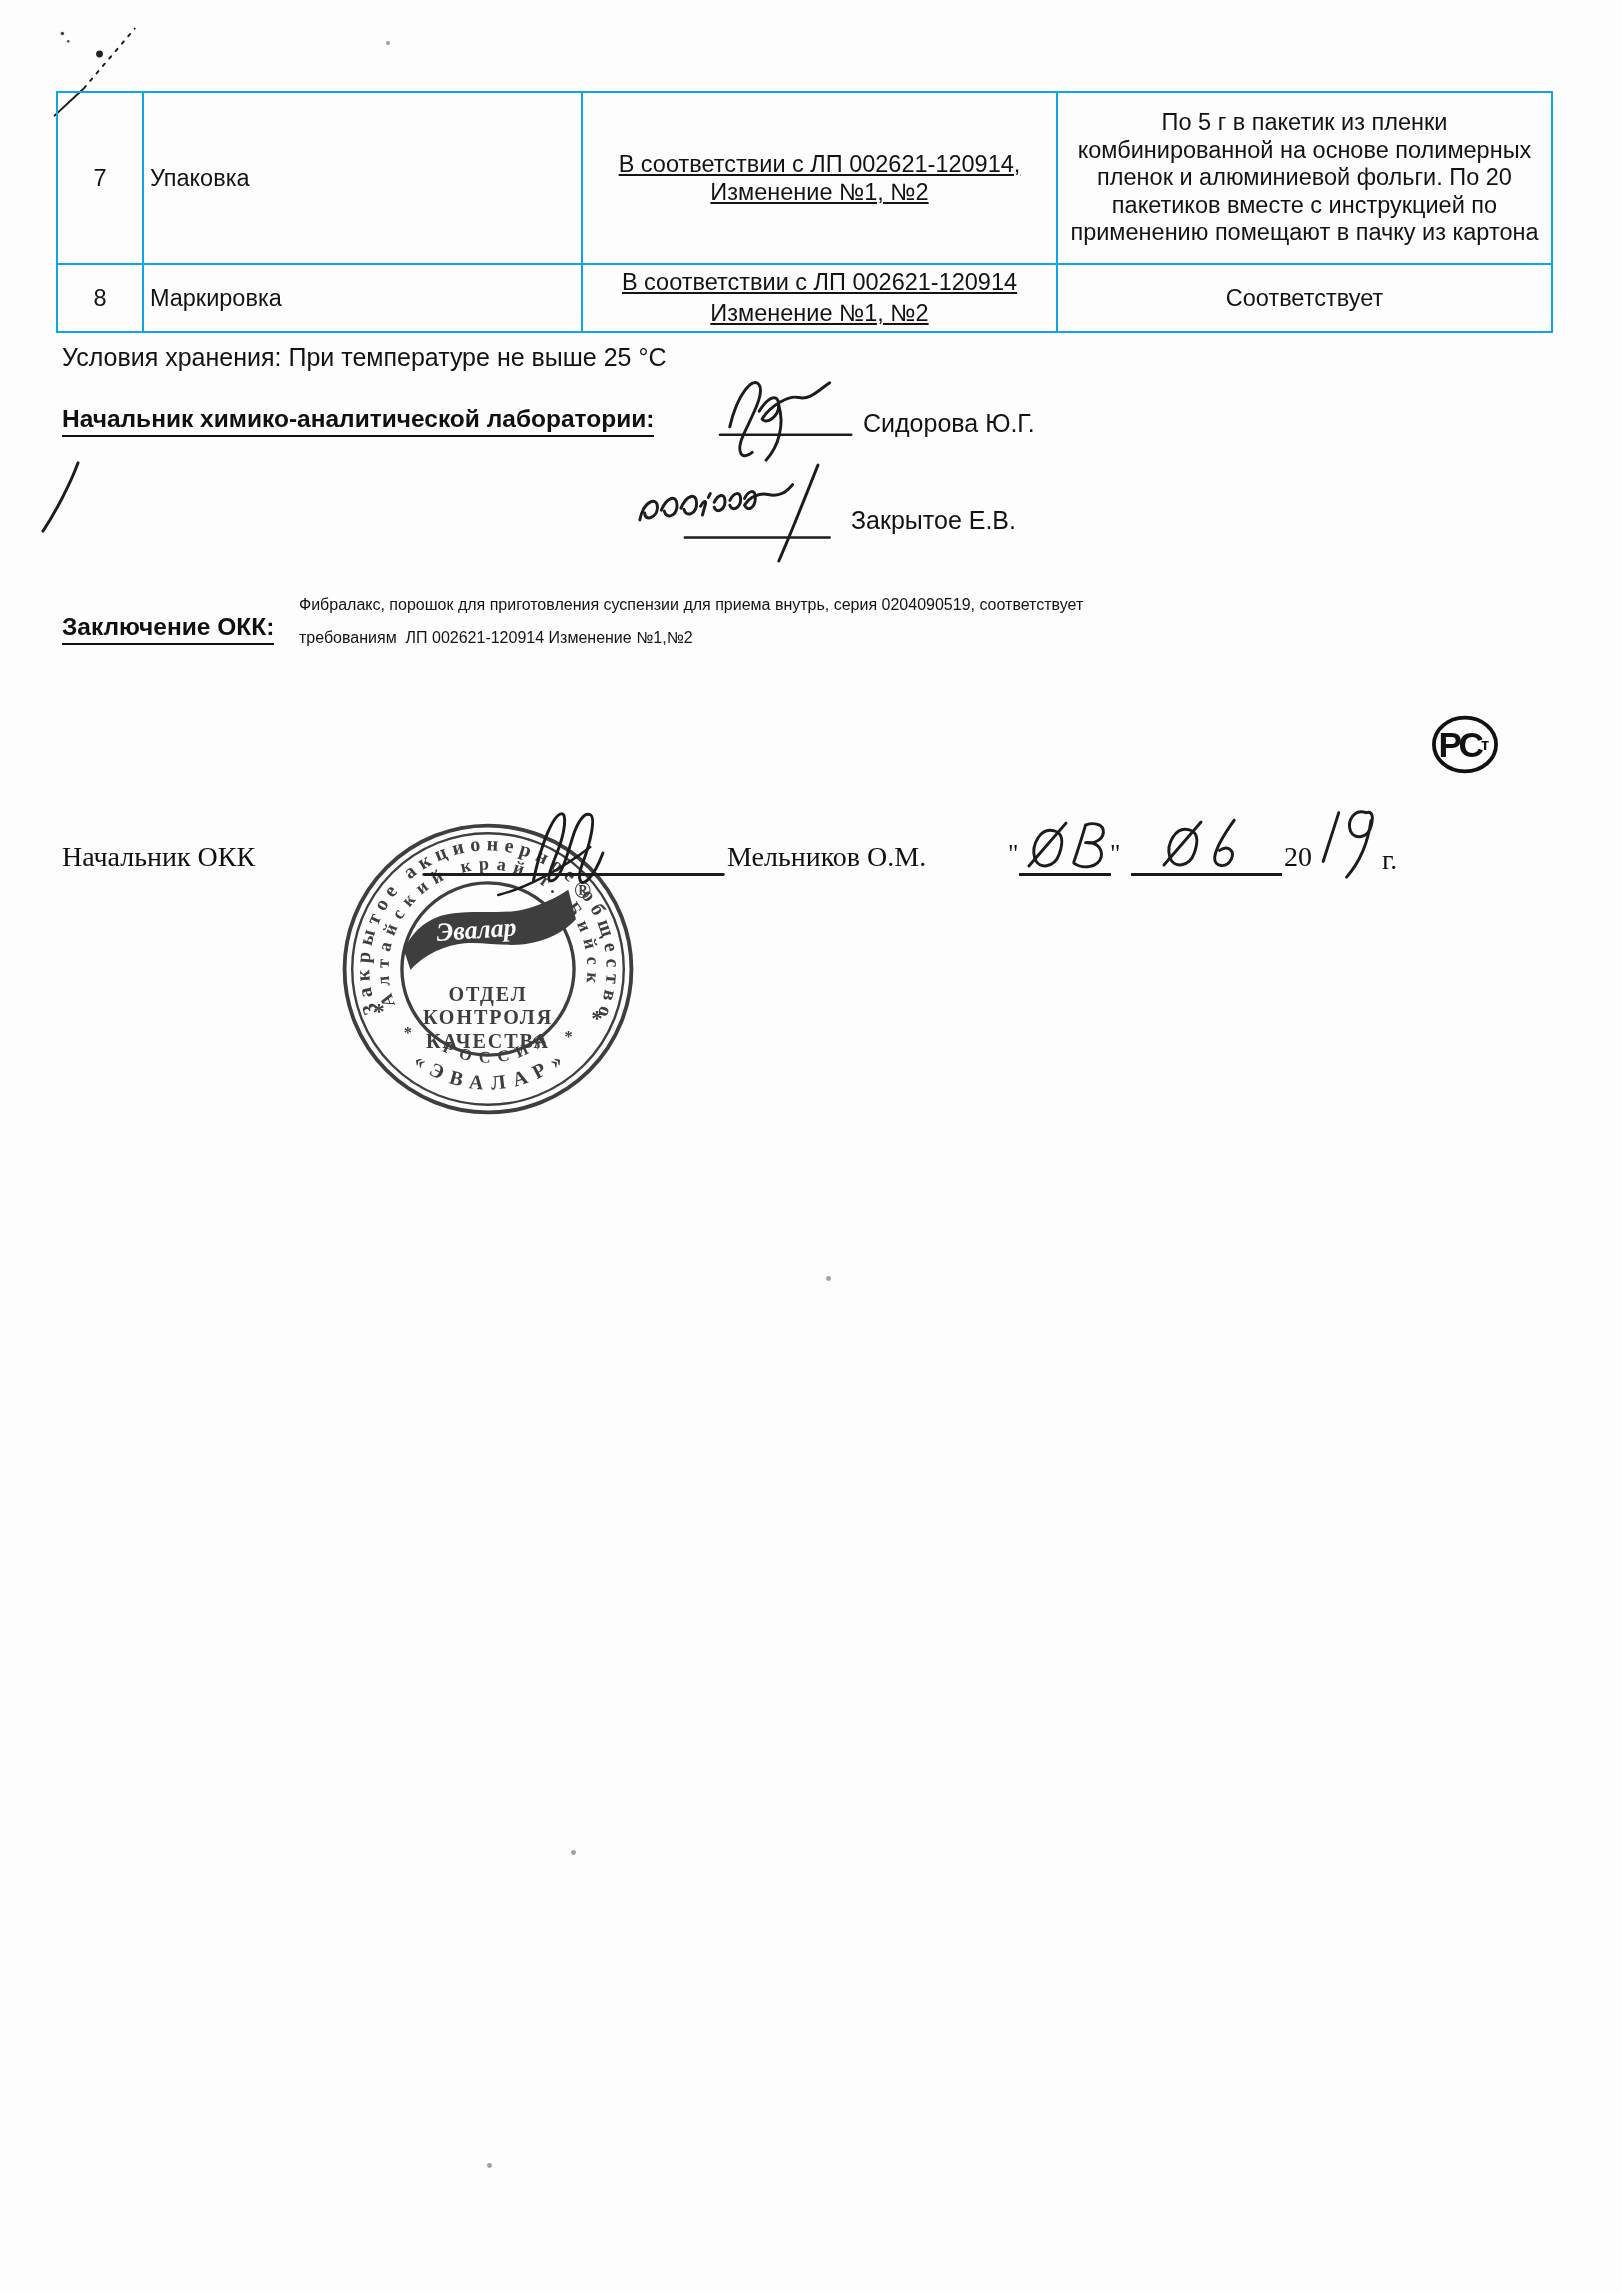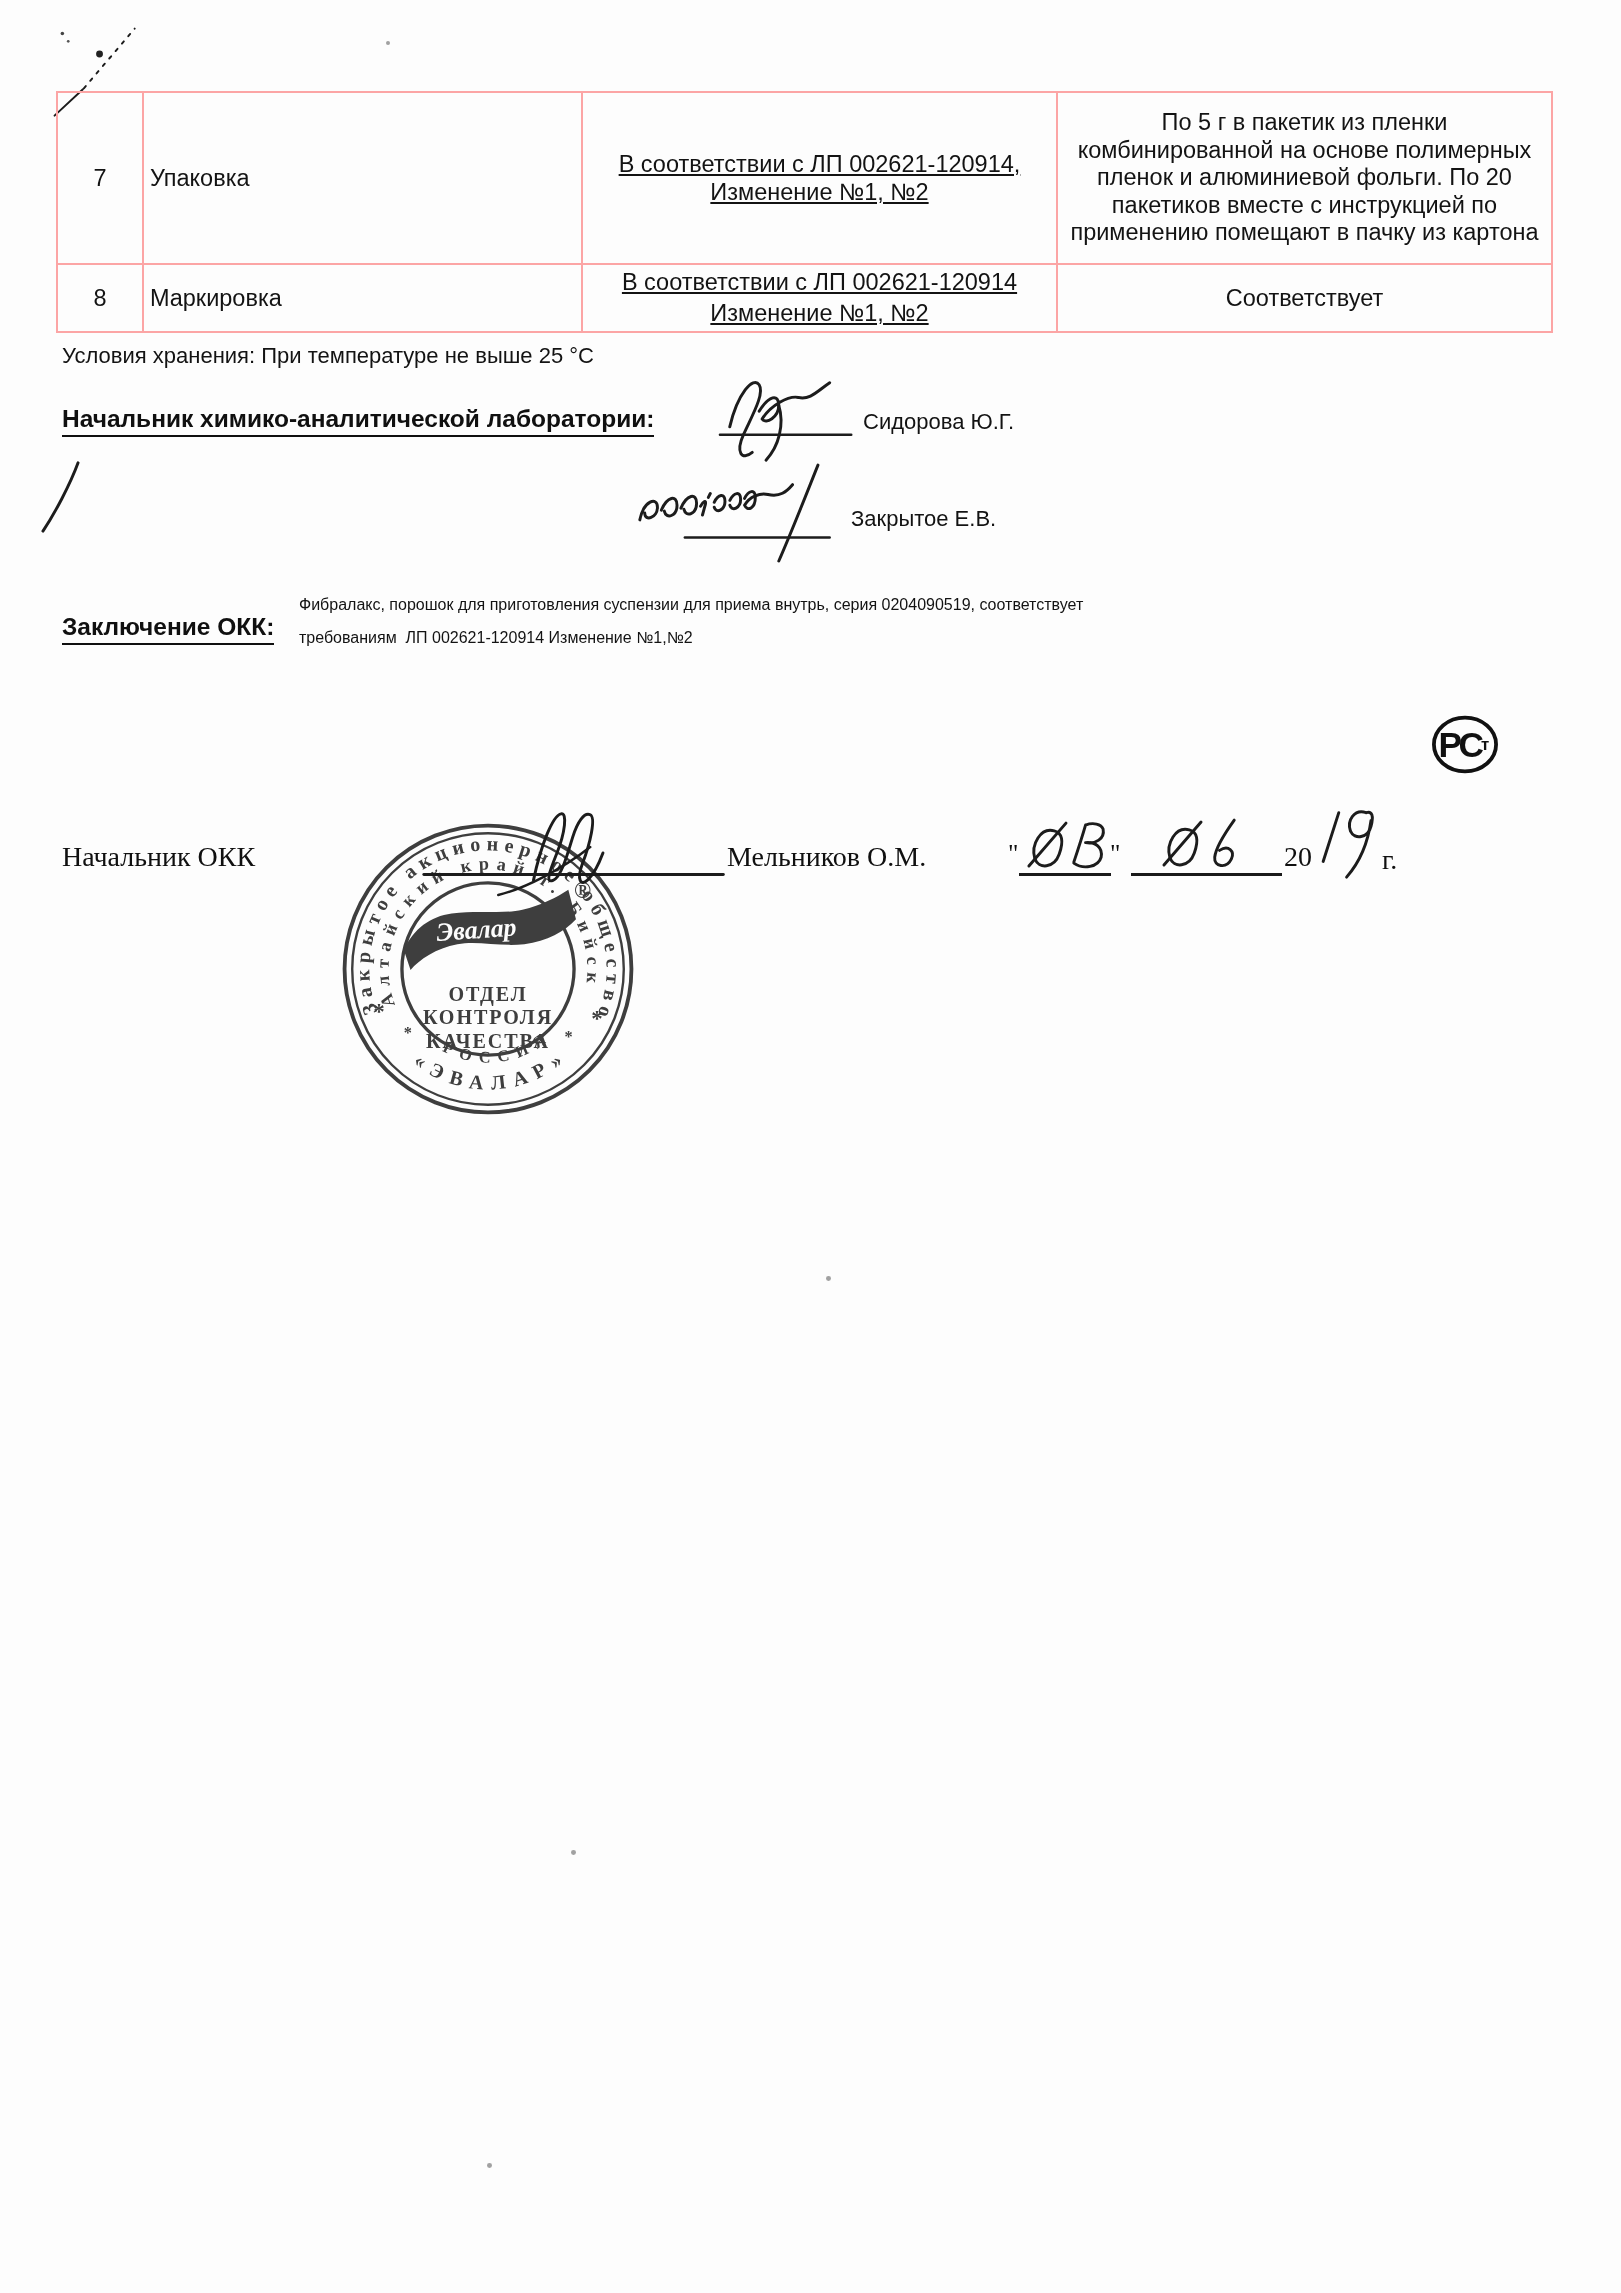--- a/index.html
+++ b/index.html
@@ -10,29 +10,29 @@
   }
   .abs{position:absolute;}
   
   table.spec{
     position:absolute;left:56px;top:91px;
     border-collapse:collapse;table-layout:fixed;
     width:1496px;background:transparent;
   }
   table.spec{border:2.9px solid #161616;}
   table.spec td{
-    border:2px solid #fca5a5;vertical-align:middle;
+    border:2px solid #0ea5e9;vertical-align:middle;
     font-size:23.5px;line-height:28px;color:#131313;
     padding:2px 5.9px;
   }
   td.c{text-align:center;}
   td.l{text-align:left;padding-left:7.8px;}
   .preline{white-space:pre-line;text-decoration:underline;}
   
-  .body-text{font-size:22px;color:#131313;}
+  .body-text{font-size:25px;color:#131313;}
   .bold-ul{
     font-weight:bold;font-size:24.5px;color:#101010;
     border-bottom:2.9px solid #101010;padding-bottom:2.9px;
   }
   .serifline{font-family:"Liberation Serif",serif;font-weight:normal;font-size:28px;color:#101010;}
   .concl-text{
     font-size:16px;line-height:33px;color:#131313;
     white-space:pre-wrap;width:1245px;
   }
   .dline{position:absolute;height:2.9px;background:#1a1a1a;}

